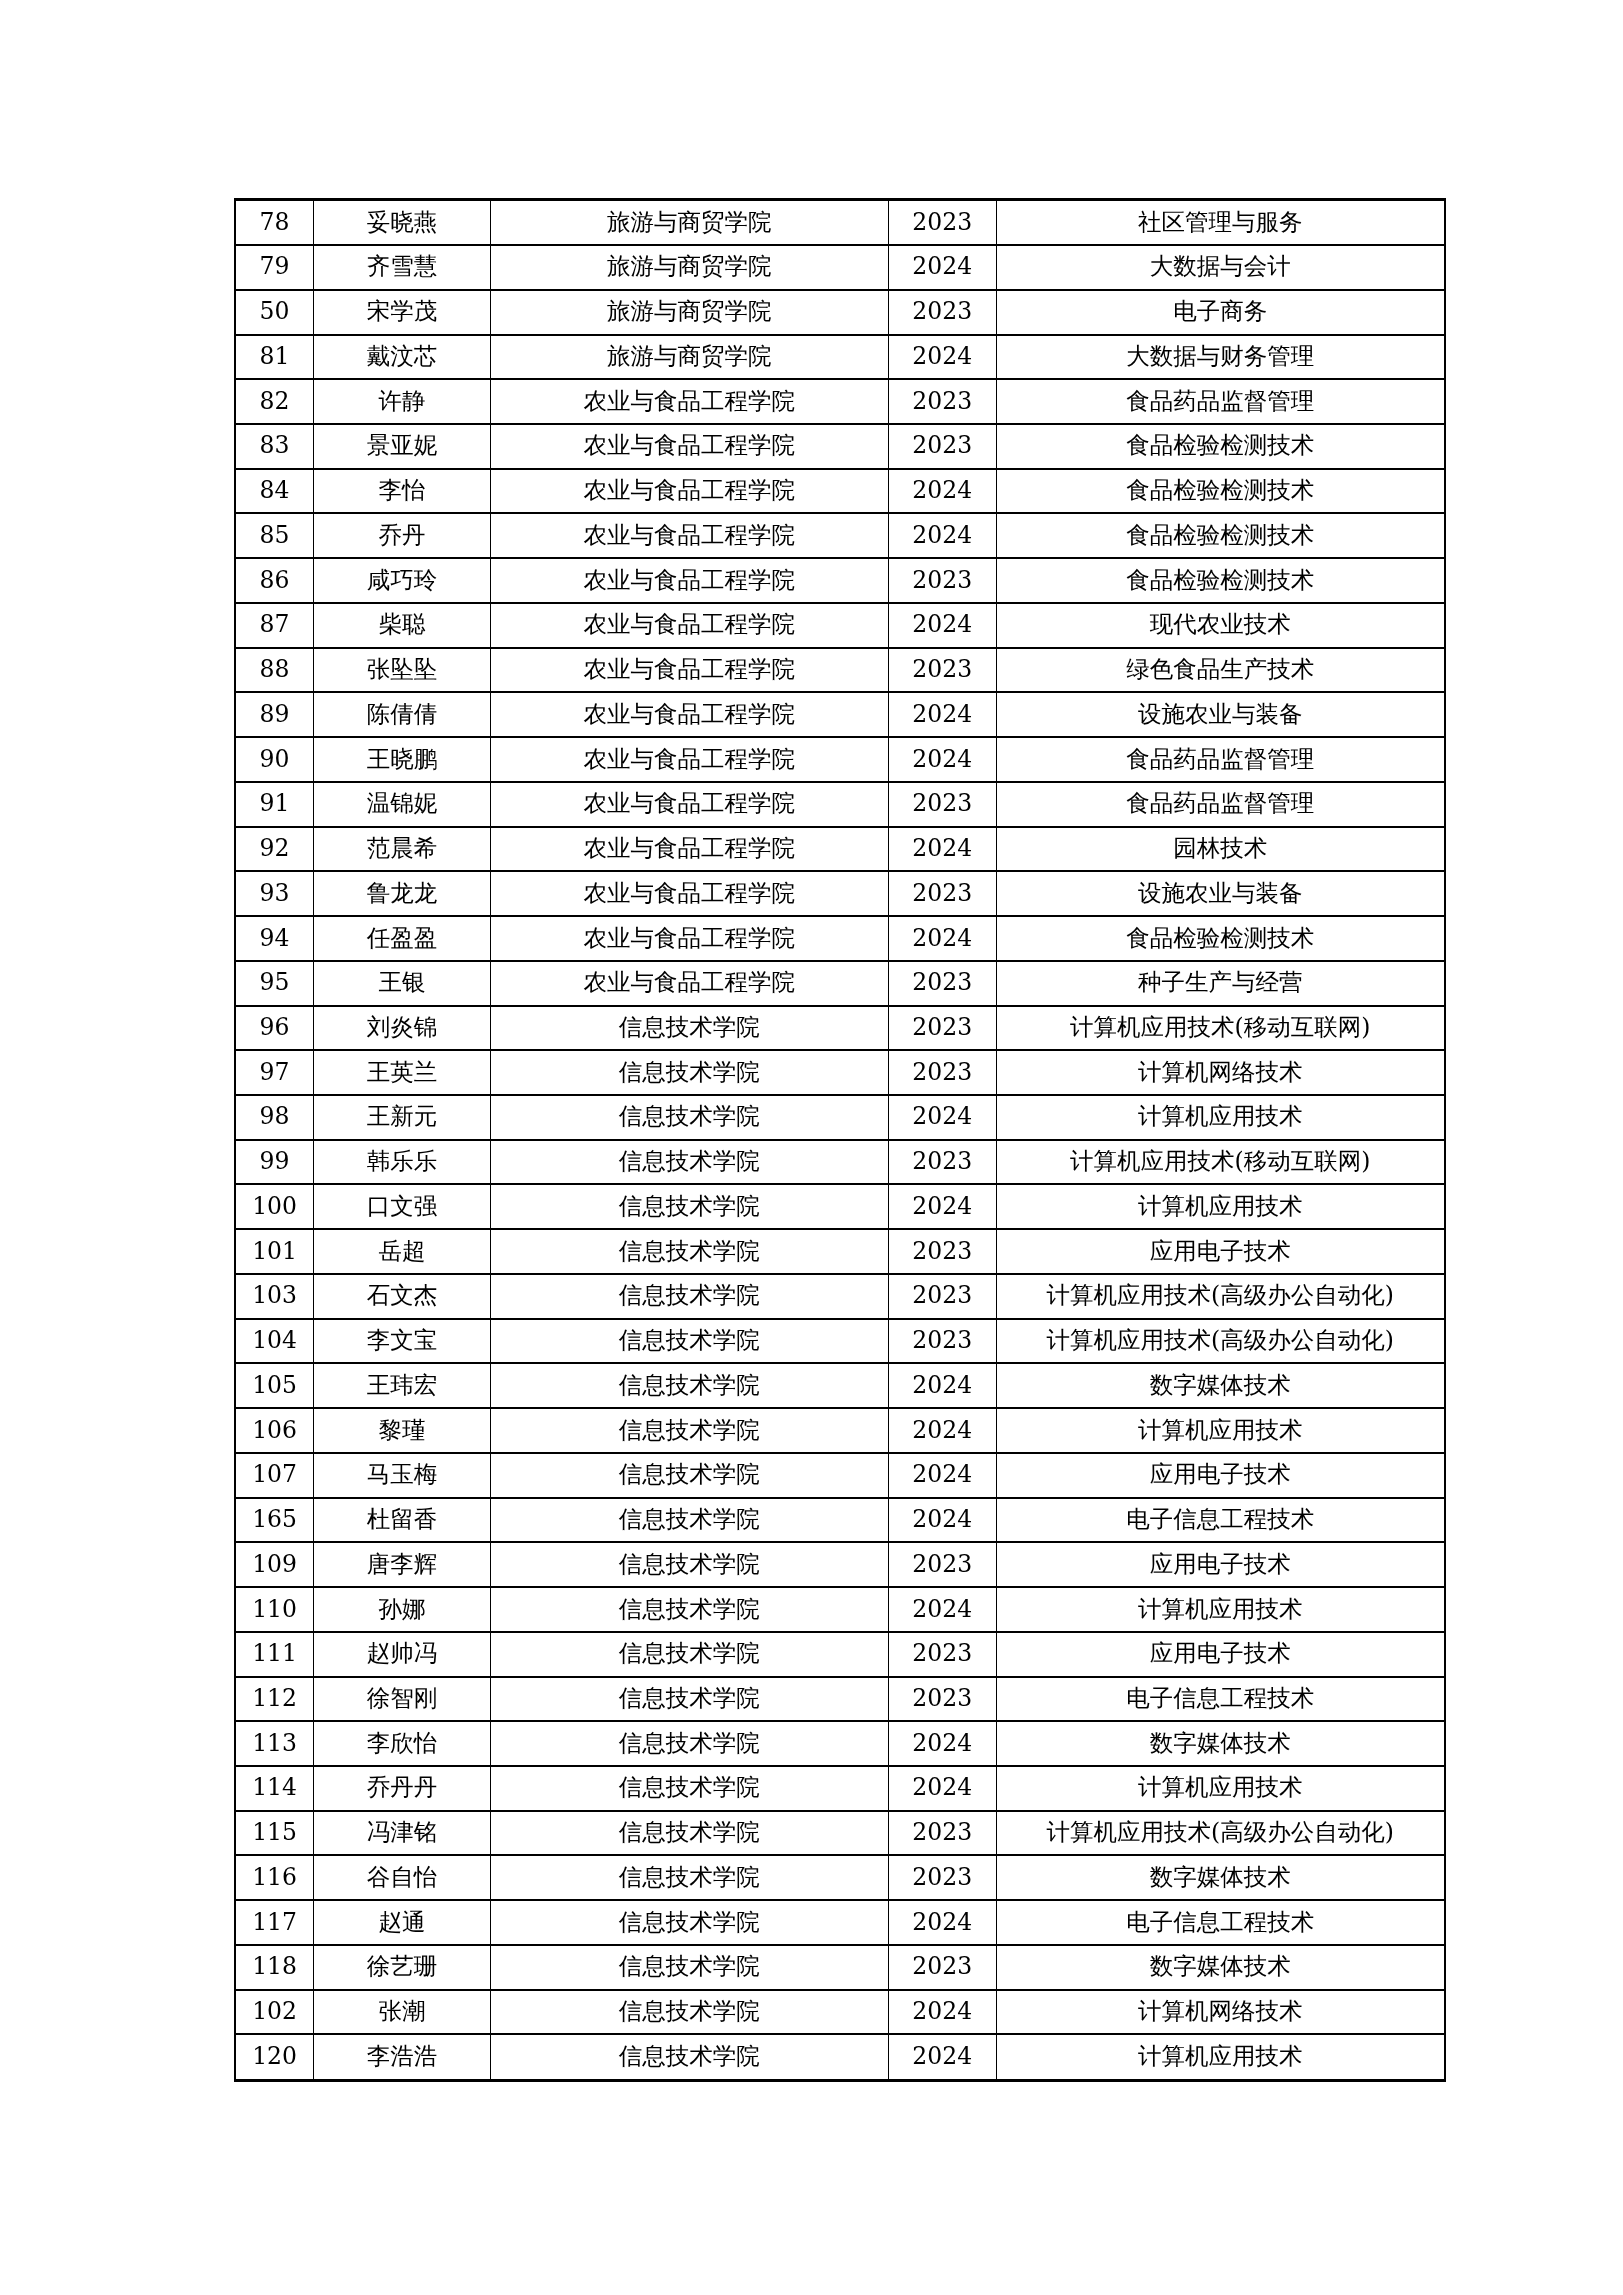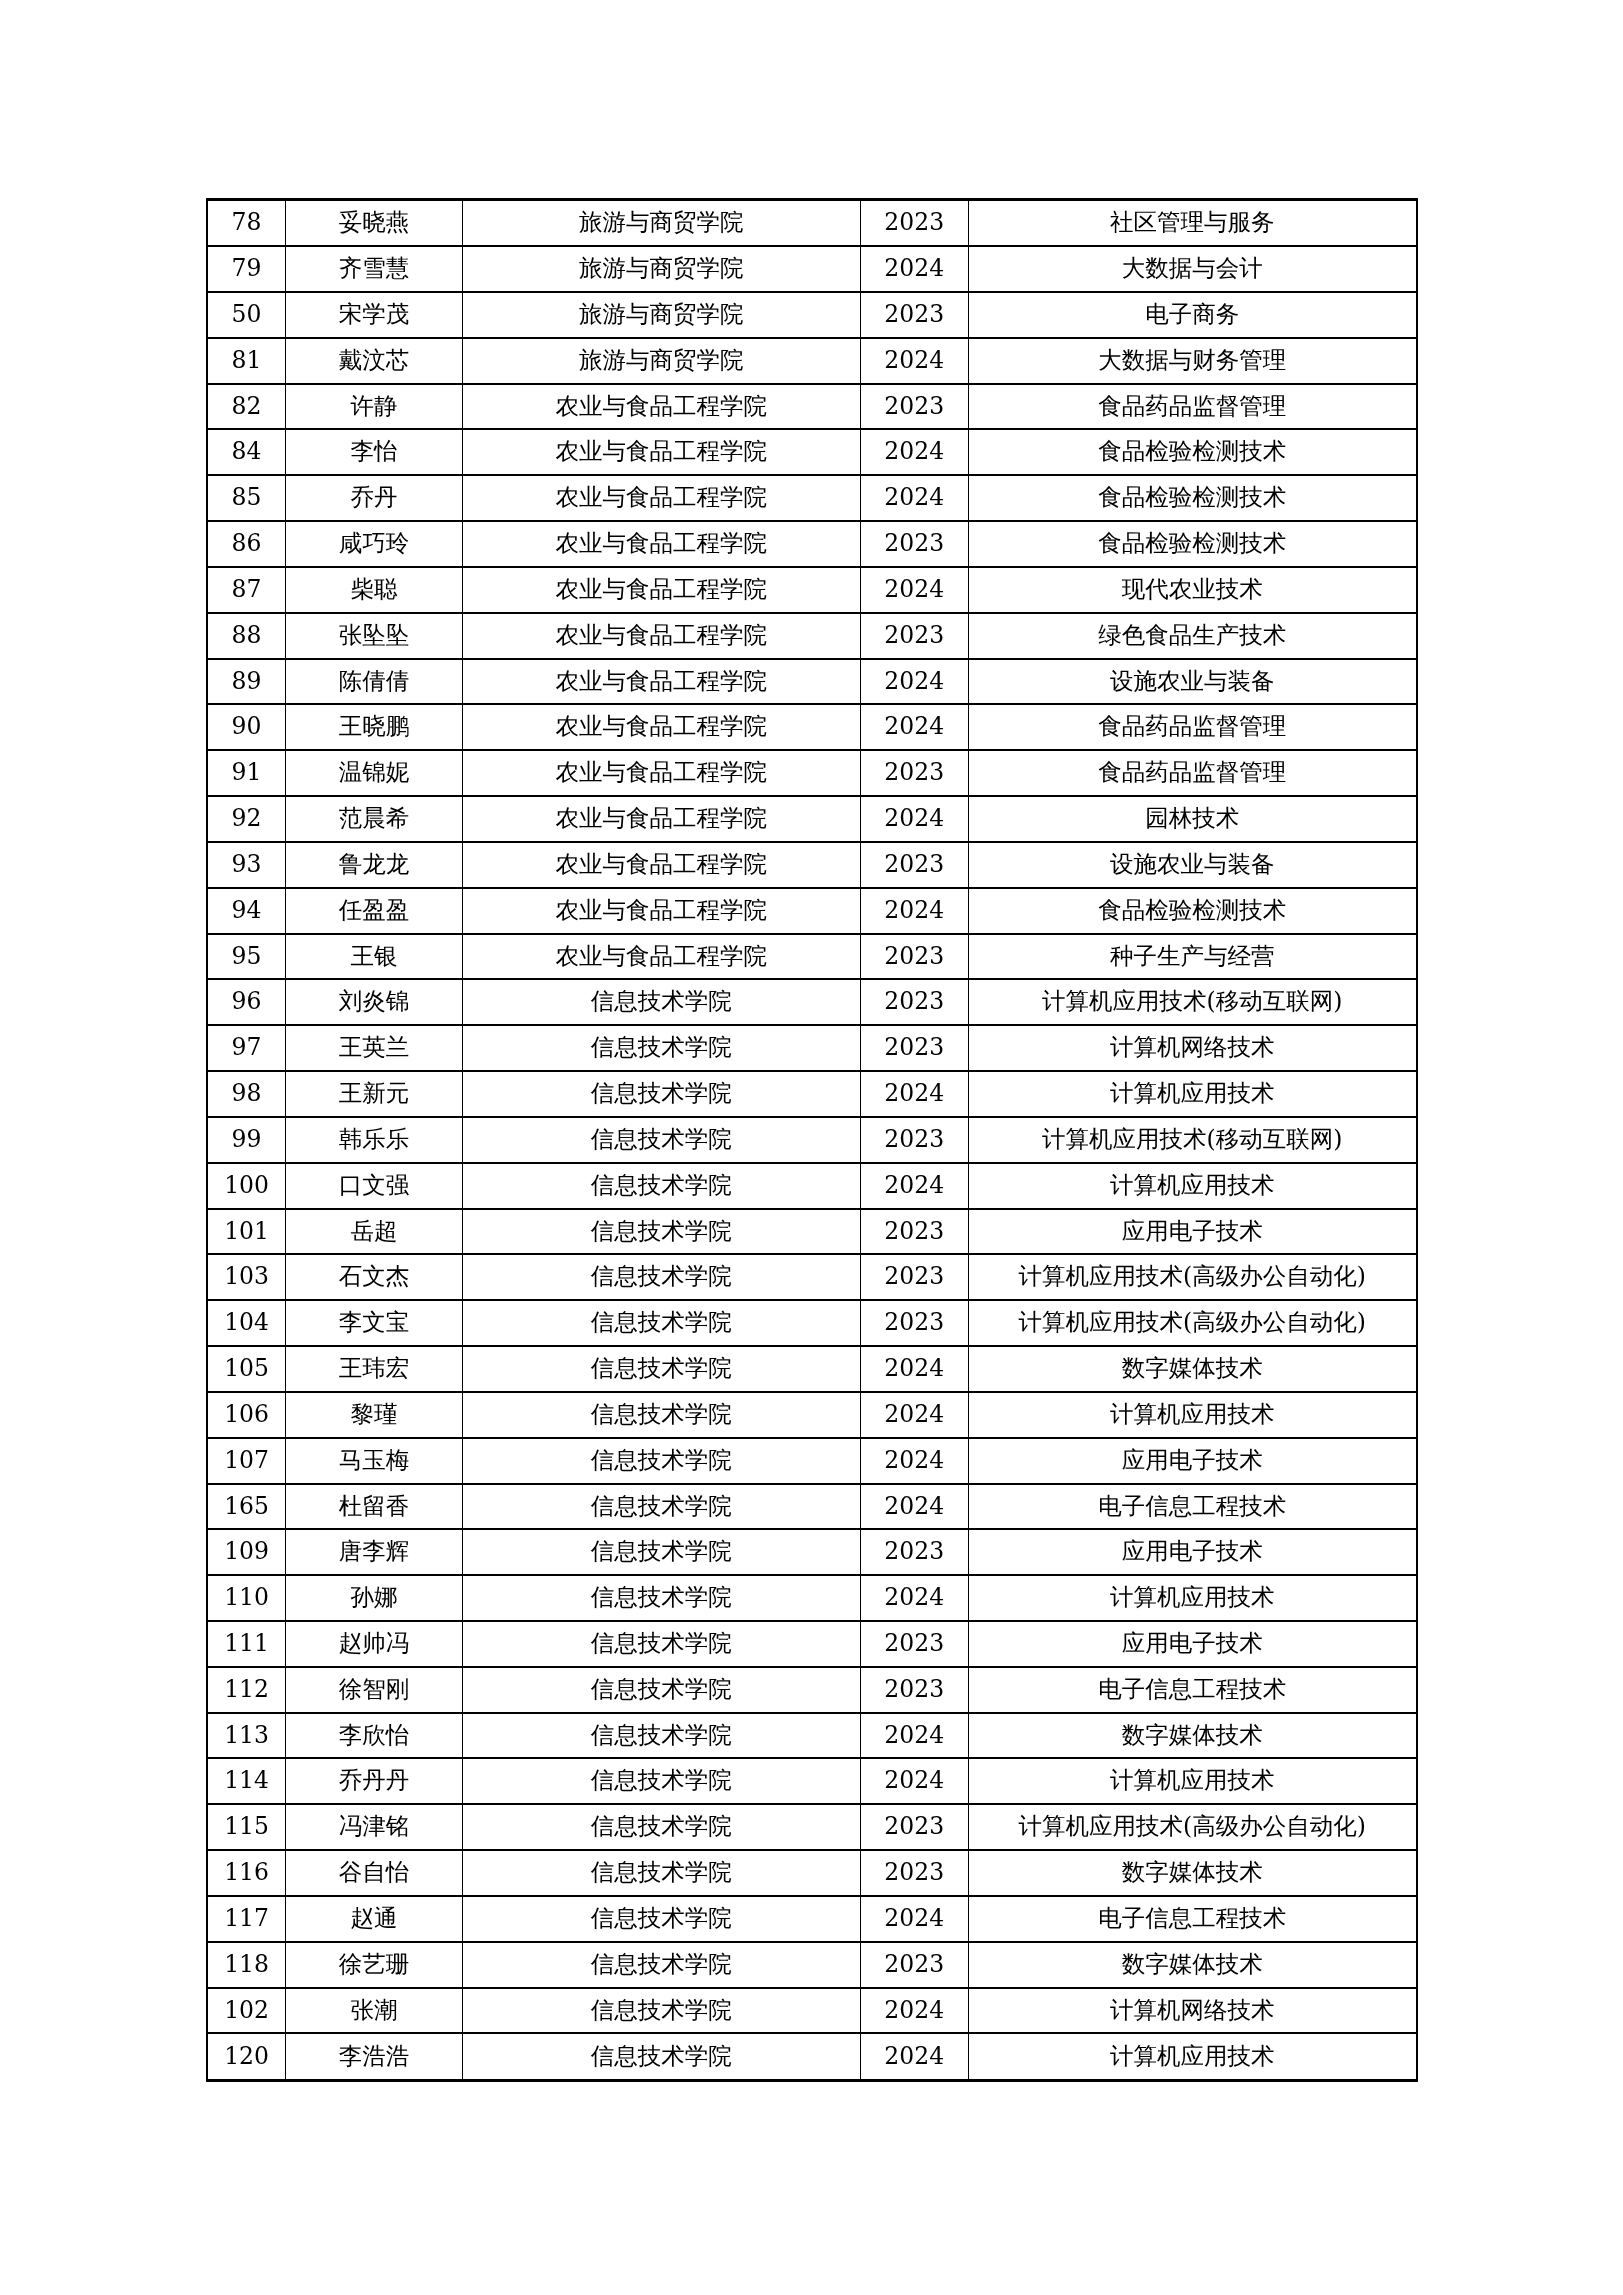--- a/index.html
+++ b/index.html
@@ -11,20 +11,21 @@
     width: 1623px;
     height: 2295px;
     position: relative;
     font-family: "DejaVu Serif", "Liberation Serif", serif;
     color: #000000;
   }
   .sheet {
     position: absolute;
     inset: 0;
     background: #ffffff;
+    margin-left: 28px;
   }
   table.roster {
     position: absolute;
     left: 206px;
     top: 198px;
     width: 1212px;
     height: 1884px;
     border-collapse: collapse;
     table-layout: fixed;
     background: #ffffff;
@@ -94,20 +95,27 @@
           <td>大数据与财务管理</td>
         </tr>
         <tr>
           <td>82</td>
           <td>许静</td>
           <td>农业与食品工程学院</td>
           <td>2023</td>
           <td>食品药品监督管理</td>
         </tr>
         <tr>
+          <td>83</td>
+          <td>景亚妮</td>
+          <td>农业与食品工程学院</td>
+          <td>2023</td>
+          <td>食品检验检测技术</td>
+        </tr>
+        <tr>
           <td>84</td>
           <td>李怡</td>
           <td>农业与食品工程学院</td>
           <td>2024</td>
           <td>食品检验检测技术</td>
         </tr>
         <tr>
           <td>85</td>
           <td>乔丹</td>
           <td>农业与食品工程学院</td>

